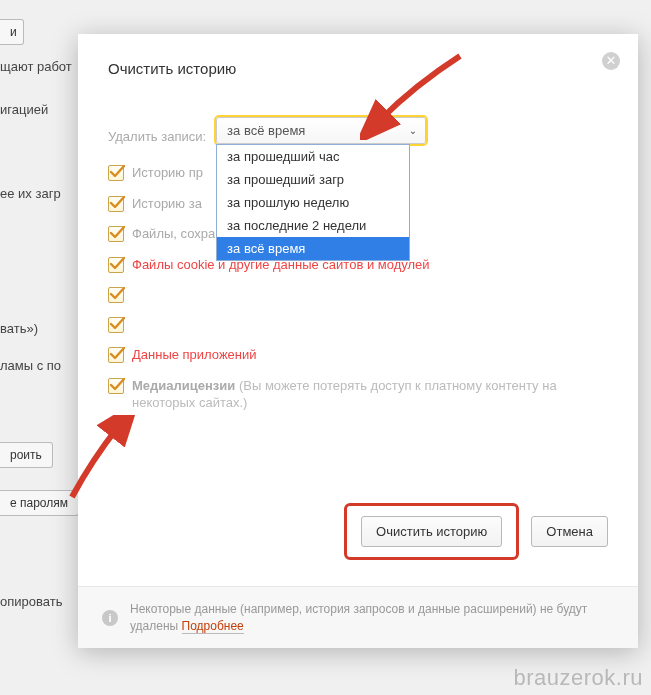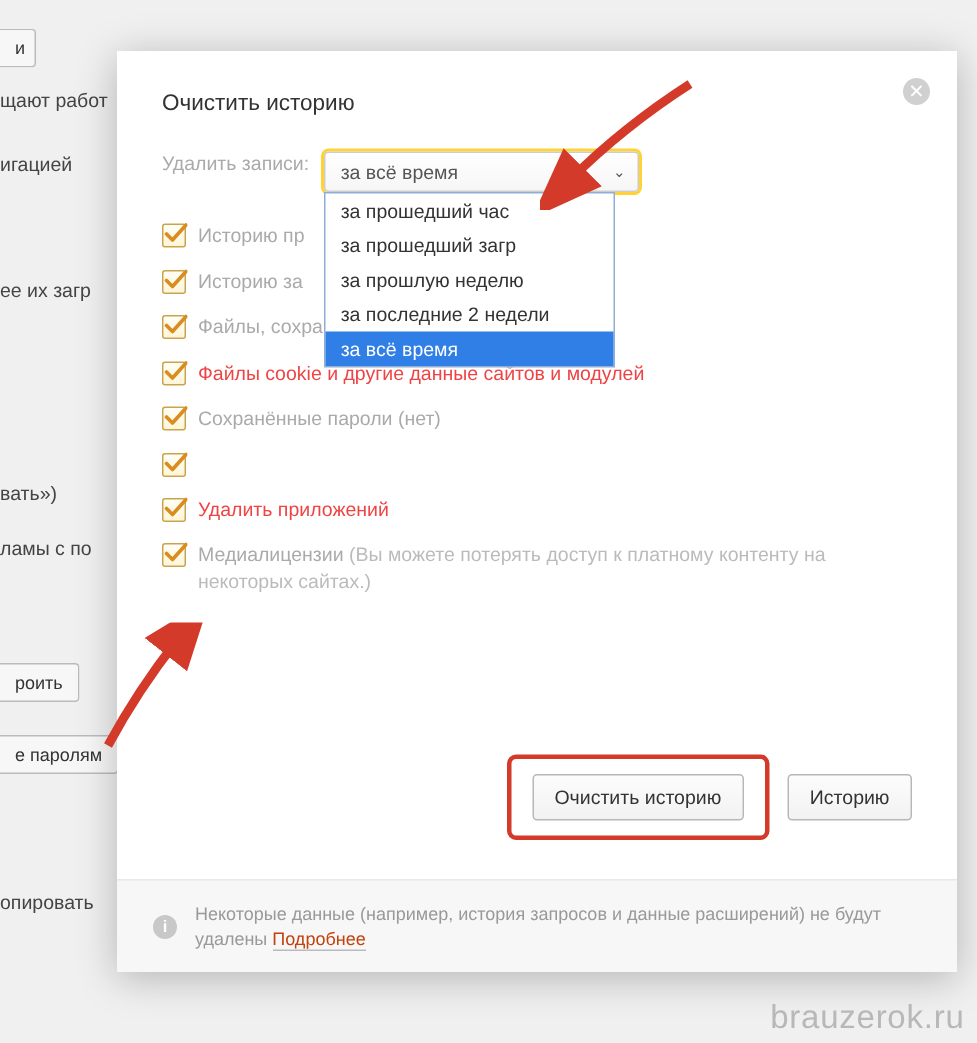--- a/index.html
+++ b/index.html
@@ -64,31 +64,32 @@
     font-size: 13px;
     cursor: pointer;
   }
   .dialog-title {
     font-size: 15px;
     color: #333;
     margin-bottom: 24px;
   }
   .range-row {
     display: flex;
-    align-items: flex-start;
+    align-items: flex-end;
     margin-bottom: 20px;
   }
   .range-label {
     color: #aaa;
     font-size: 13px;
     margin-right: 10px;
   }
   .select-wrap {
     position: relative;
     flex: none;
+    margin-top: 16px;
   }
   .select-box {
     width: 190px;
     height: 25px;
     border: 1px solid #ccc;
     border-radius: 3px;
     box-shadow: 0 0 0 2px rgba(255,200,0,.8);
     background: linear-gradient(#fff, #f6f6f6);
     display: flex;
     align-items: center;
@@ -157,20 +158,21 @@
   .check-text {
     font-size: 13px;
     color: #ef4444;
     line-height: 1.35;
   }
   .check-text.muted {
     color: #aaa;
   }
   .med-row .check-text .main {
     color: #aaa;
+    font-weight: bold;
   }
   .med-row .check-text .sub {
     color: #bbb;
   }
   .btn-row {
     position: absolute;
     right: 30px;
     bottom: 88px;
     display: flex;
     gap: 12px;
@@ -322,52 +324,51 @@
             </svg>
           </div>
           <div class="check-text">Файлы cookie и другие данные сайтов и модулей</div>
         </div>
         <div class="check-row">
           <div class="chk checked">
             <svg width="16" height="16" viewBox="0 0 16 16">
               <path d="M2 8 L6 12 L15 2" stroke="#d98c1f" stroke-width="2.4" fill="none" stroke-linecap="round" stroke-linejoin="round"></path>
             </svg>
           </div>
-          <div class="check-text muted">Сохранённые пароли (нет)</div>
-        </div>
-        <div class="check-row">
-          <div class="chk checked">
-            <svg width="16" height="16" viewBox="0 0 16 16">
-              <path d="M2 8 L6 12 L15 2" stroke="#d98c1f" stroke-width="2.4" fill="none" stroke-linecap="round" stroke-linejoin="round"></path>
-            </svg>
-          </div>
-        </div>
-        <div class="check-row">
-          <div class="chk checked">
-            <svg width="16" height="16" viewBox="0 0 16 16">
-              <path d="M2 8 L6 12 L15 2" stroke="#d98c1f" stroke-width="2.4" fill="none" stroke-linecap="round" stroke-linejoin="round"></path>
-            </svg>
-          </div>
-          <div class="check-text">Удалить приложений</div>
+        </div>
+        <div class="check-row">
+          <div class="chk checked">
+            <svg width="16" height="16" viewBox="0 0 16 16">
+              <path d="M2 8 L6 12 L15 2" stroke="#d98c1f" stroke-width="2.4" fill="none" stroke-linecap="round" stroke-linejoin="round"></path>
+            </svg>
+          </div>
+        </div>
+        <div class="check-row">
+          <div class="chk checked">
+            <svg width="16" height="16" viewBox="0 0 16 16">
+              <path d="M2 8 L6 12 L15 2" stroke="#d98c1f" stroke-width="2.4" fill="none" stroke-linecap="round" stroke-linejoin="round"></path>
+            </svg>
+          </div>
+          <div class="check-text">Данные приложений</div>
         </div>
         <div class="check-row med-row">
           <div class="chk checked">
             <svg width="16" height="16" viewBox="0 0 16 16">
               <path d="M2 8 L6 12 L15 2" stroke="#d98c1f" stroke-width="2.4" fill="none" stroke-linecap="round" stroke-linejoin="round"></path>
             </svg>
           </div>
           <div class="check-text muted"><span class="main">Медиалицензии</span> <span class="sub">(Вы можете потерять доступ к платному контенту на некоторых сайтах.)</span></div>
         </div>
       </div>
 
     <div class="btn-row">
       <div class="primary-frame">
         <div class="btn">Очистить историю</div>
       </div>
-      <div class="btn">Историю</div>
+      <div class="btn">Отмена</div>
     </div>
 
     <div class="dialog-footer">
       <div class="info-icon">i</div>
       <div class="footer-text">
         <span>Некоторые данные (например, история запросов и данные расширений) не будут удалены </span><span class="link">Подробнее</span>
       </div>
     </div>
   </div>
 </div>

